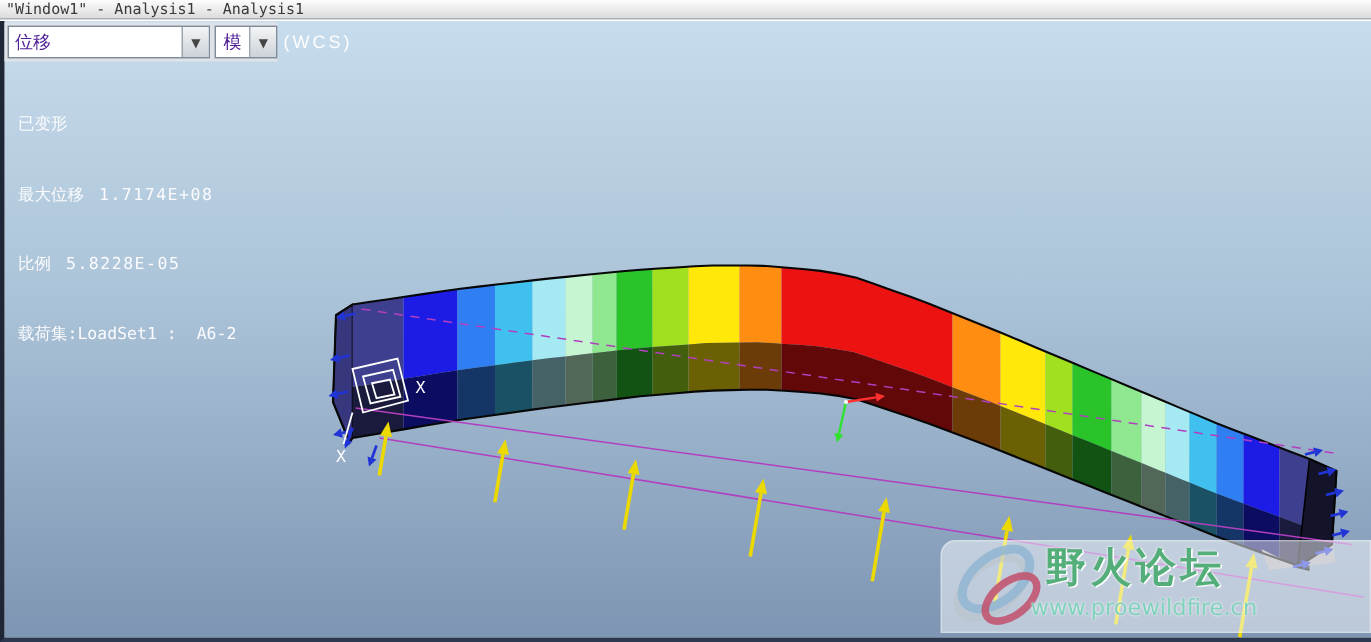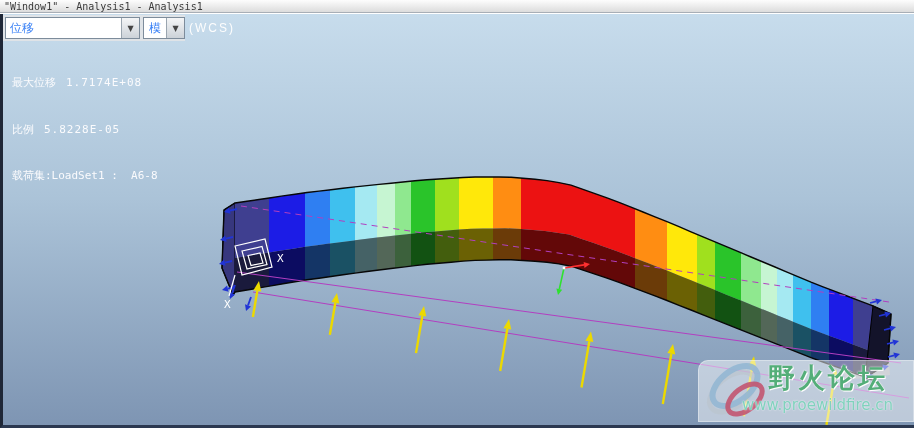--- a/index.html
+++ b/index.html
@@ -13,41 +13,41 @@
     color:#3a3a3a;padding-left:4px;box-sizing:border-box;white-space:nowrap;}
   
   .canvas{position:absolute;left:0;top:14px;width:914px;height:414px;
     background:linear-gradient(180deg,#c7dcec 0%,#abc3d8 45%,#7e95b3 100%);
     border-left:3px solid #1f2737;border-bottom:3px solid #2b3850;box-sizing:border-box;}
   .scene-svg{position:absolute;left:0;top:0;width:914px;height:414px;}
   
   .toolbar{position:absolute;left:0;top:1px;height:26px;width:182px;
     background:#dfe3e7;display:flex;align-items:center;padding-left:2px;box-sizing:border-box;}
   .combo{display:flex;height:22px;border:1px solid #7d8c9b;background:#fff;box-sizing:border-box;}
-  .combo .field{font-size:12px;line-height:20px;color:#3b82f6;padding:0 4px;white-space:nowrap;
+  .combo .field{font-size:12px;line-height:20px;color:#4c1d95;padding:0 4px;white-space:nowrap;
     overflow:hidden;}
   .combo .drop{width:17px;border-left:1px solid #9aa5af;
     background:linear-gradient(180deg,#f4f5f6,#ccd2d8);
     display:flex;align-items:center;justify-content:center;font-size:8px;color:#444;}
   .combo1{width:137px;} .combo1 .field{flex:1;}
   .combo2{margin-left:3px;} .combo2 .field{width:18px;text-align:center;padding:0 2px;}
   .wcs{position:absolute;left:186px;top:7px;color:#fdfdfd;font-size:12px;
     font-family:Liberation Sans, sans-serif;letter-spacing:2px;}
   
   .legend{position:absolute;left:9px;top:30px;color:#fbfbfd;
     font-family:"DejaVu Sans Mono",monospace;font-size:11px;line-height:15.5px;white-space:pre;}
   .legend .ind{padding-left:9px;display:inline-block;}
   .legend .val{margin-left:10px;letter-spacing:1px;}
   
-  .watermark{position:absolute;right:0;bottom:3px;width:216px;height:62px;
+  .watermark{position:absolute;right:0;bottom:3px;width:251px;height:62px;
     background:rgba(250,252,253,.5);border-radius:10px 0 0 0;
-    box-shadow:inset 0 0 0 1px rgba(255,255,255,.35);}
+    box-shadow:inset 0 0 0 1px rgba(255,255,255,.35);padding-left:36px;}
   .wm-name{position:absolute;left:70px;top:0px;font-size:27px;font-weight:bold;
     color:#54ae79;letter-spacing:3px;text-shadow:0 0 2px #fff,1px 1px 0 #fff;white-space:nowrap;}
-  .wm-url{position:absolute;left:44px;top:36px;font-size:15px;color:#80d2bd;
+  .wm-url{position:absolute;left:60px;top:36px;font-size:15px;color:#80d2bd;
     text-shadow:0 0 2px #fff;white-space:nowrap;}
   .wm-logo{position:absolute;left:4px;top:2px;}
 </style>
 </head>
 <body>
 
 <div id="app">
 
   <div class="titlebar">
     <span>"Window1" - Analysis1 - Analysis1</span>
@@ -181,23 +181,24 @@
         <div class="drop">▼</div>
       </div>
       <div class="combo combo2">
         <div class="field">模</div>
         <div class="drop">▼</div>
       </div>
     </div>
     <div class="wcs">(WCS)</div>
 
     <div class="legend">
+      <div>已变形</div>
       <div><span>最大位移</span><span class="val">1.7174E+08</span></div>
       <div><span>比例</span><span class="val">5.8228E-05</span></div>
-      <div>载荷集:LoadSet1 :  A6-8</div>
+      <div>载荷集:LoadSet1 :  A6-2</div>
     </div>
 
     <div class="watermark">
       <svg class="wm-logo" width="68" height="58">
         <ellipse cx="30" cy="30" rx="26" ry="15" fill="none" stroke="#b9c3ca" stroke-width="5" opacity=".55" transform="rotate(-38 30 30)"></ellipse>
         <ellipse cx="33" cy="24" rx="26" ry="15" fill="none" stroke="#93b7d3" stroke-width="6" opacity=".9" transform="rotate(-38 33 24)"></ellipse>
         <ellipse cx="43" cy="37" rx="20" ry="11" fill="none" stroke="#c25570" stroke-width="5" opacity=".9" transform="rotate(-38 43 37)"></ellipse>
       </svg>
       <div class="wm-name">野火论坛</div>
       <div class="wm-url">www.proewildfire.cn</div>

